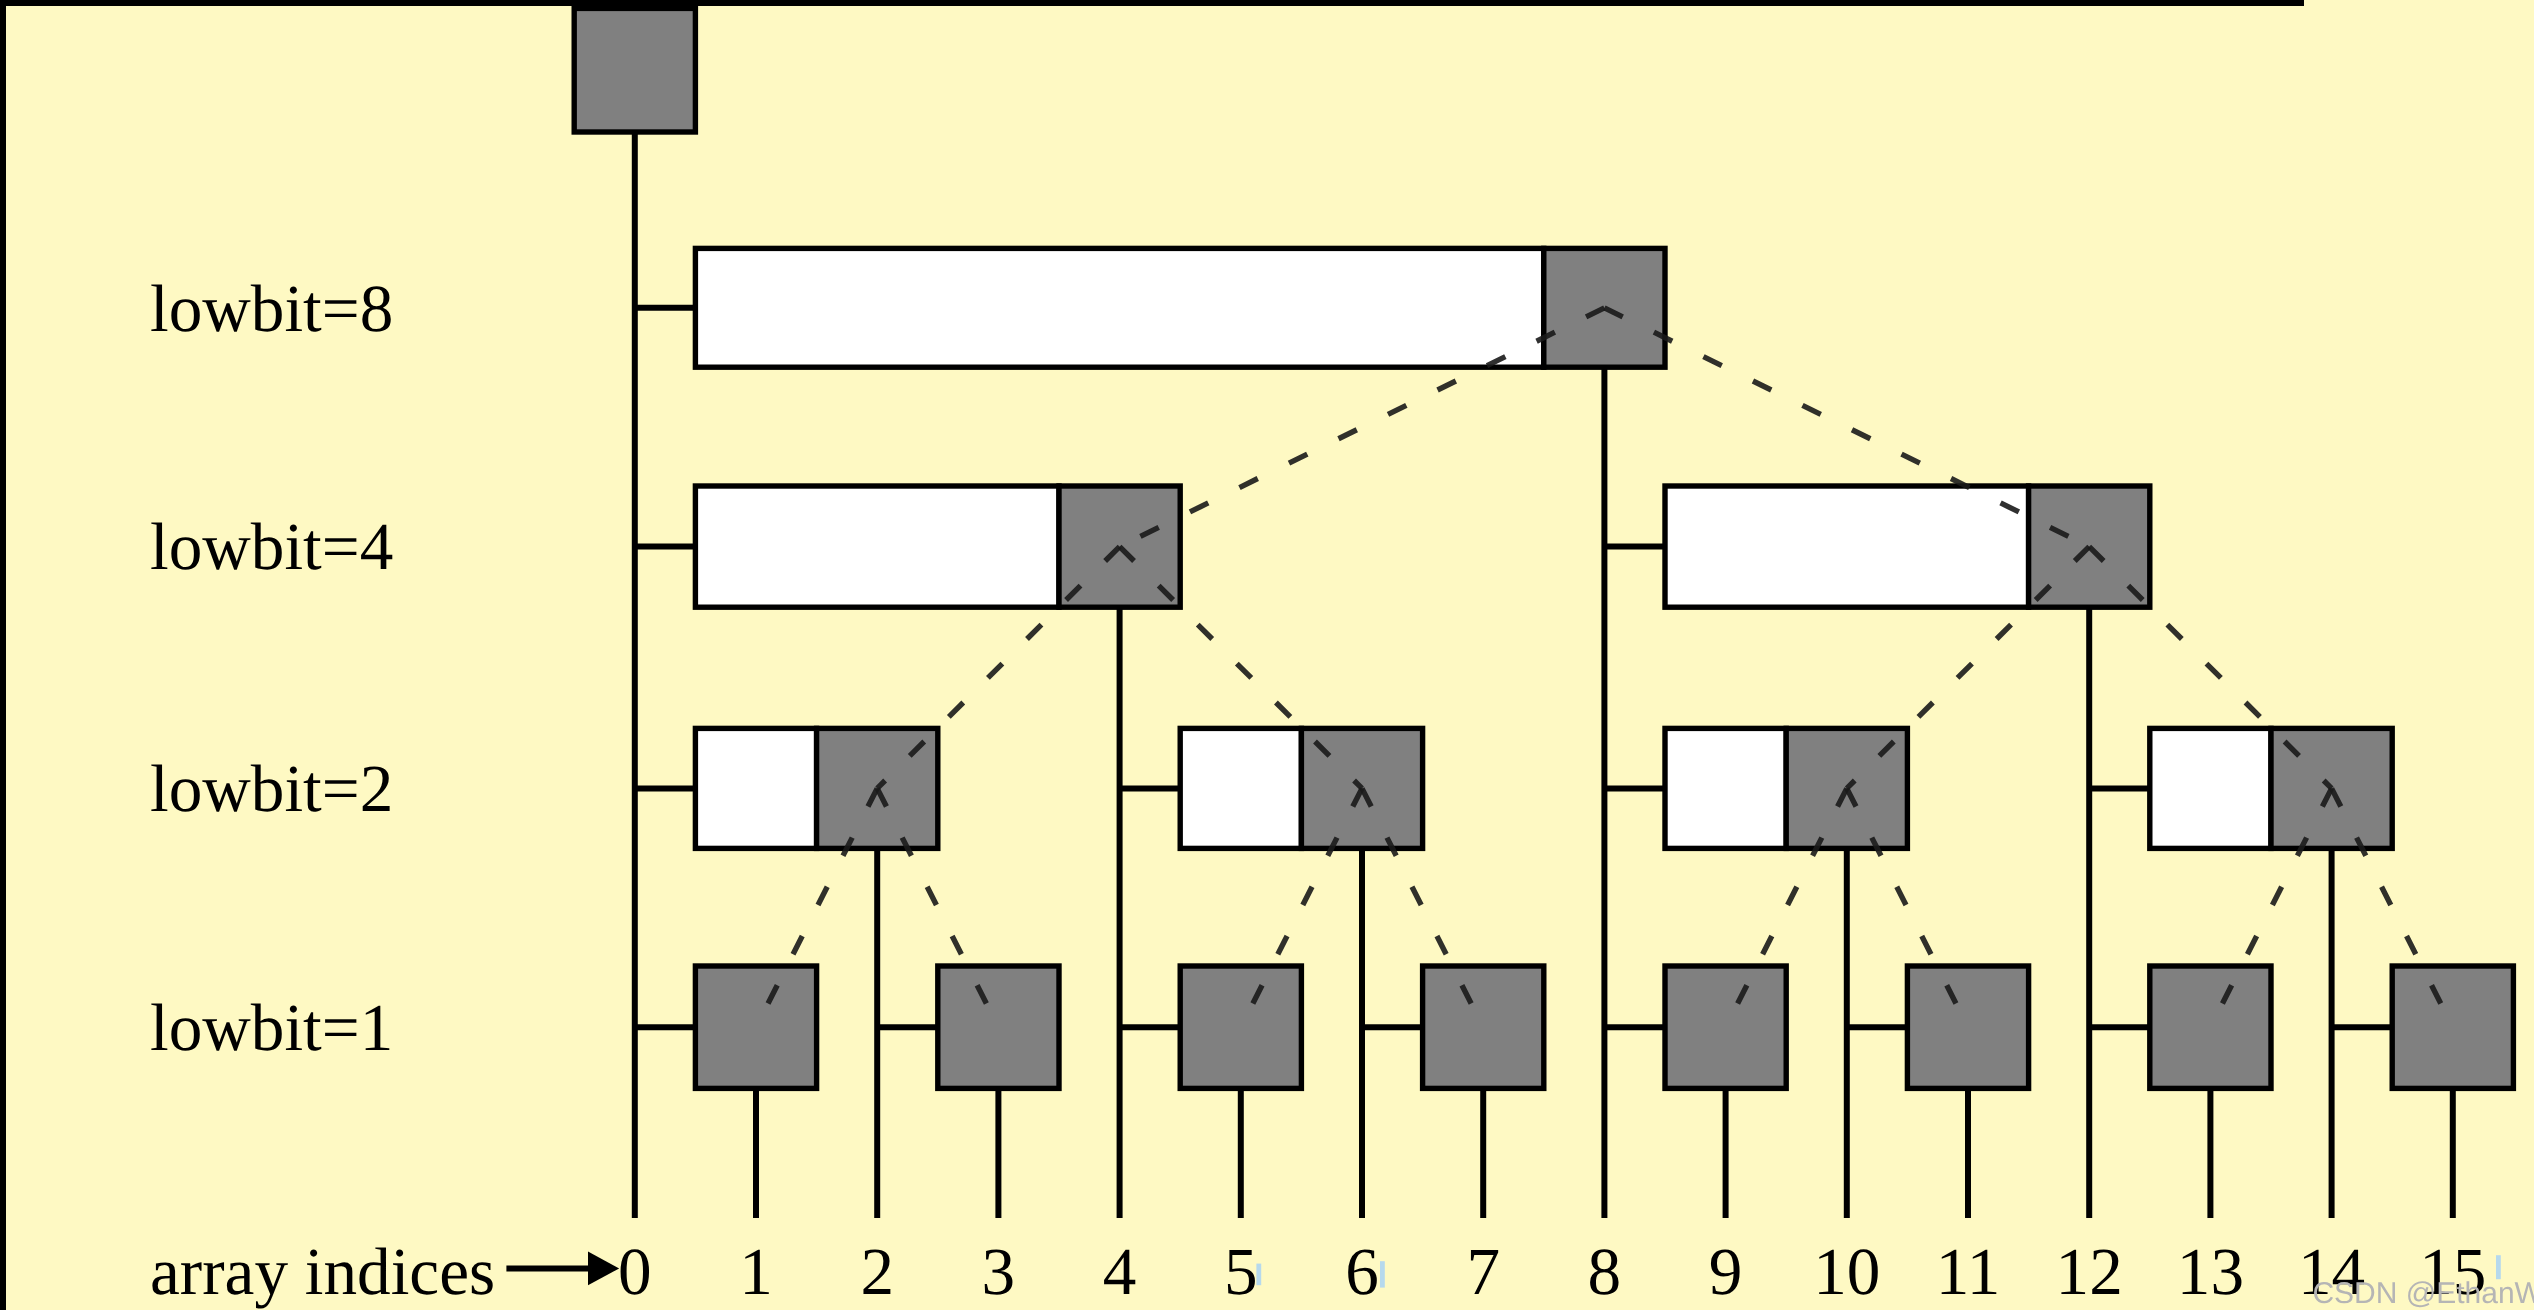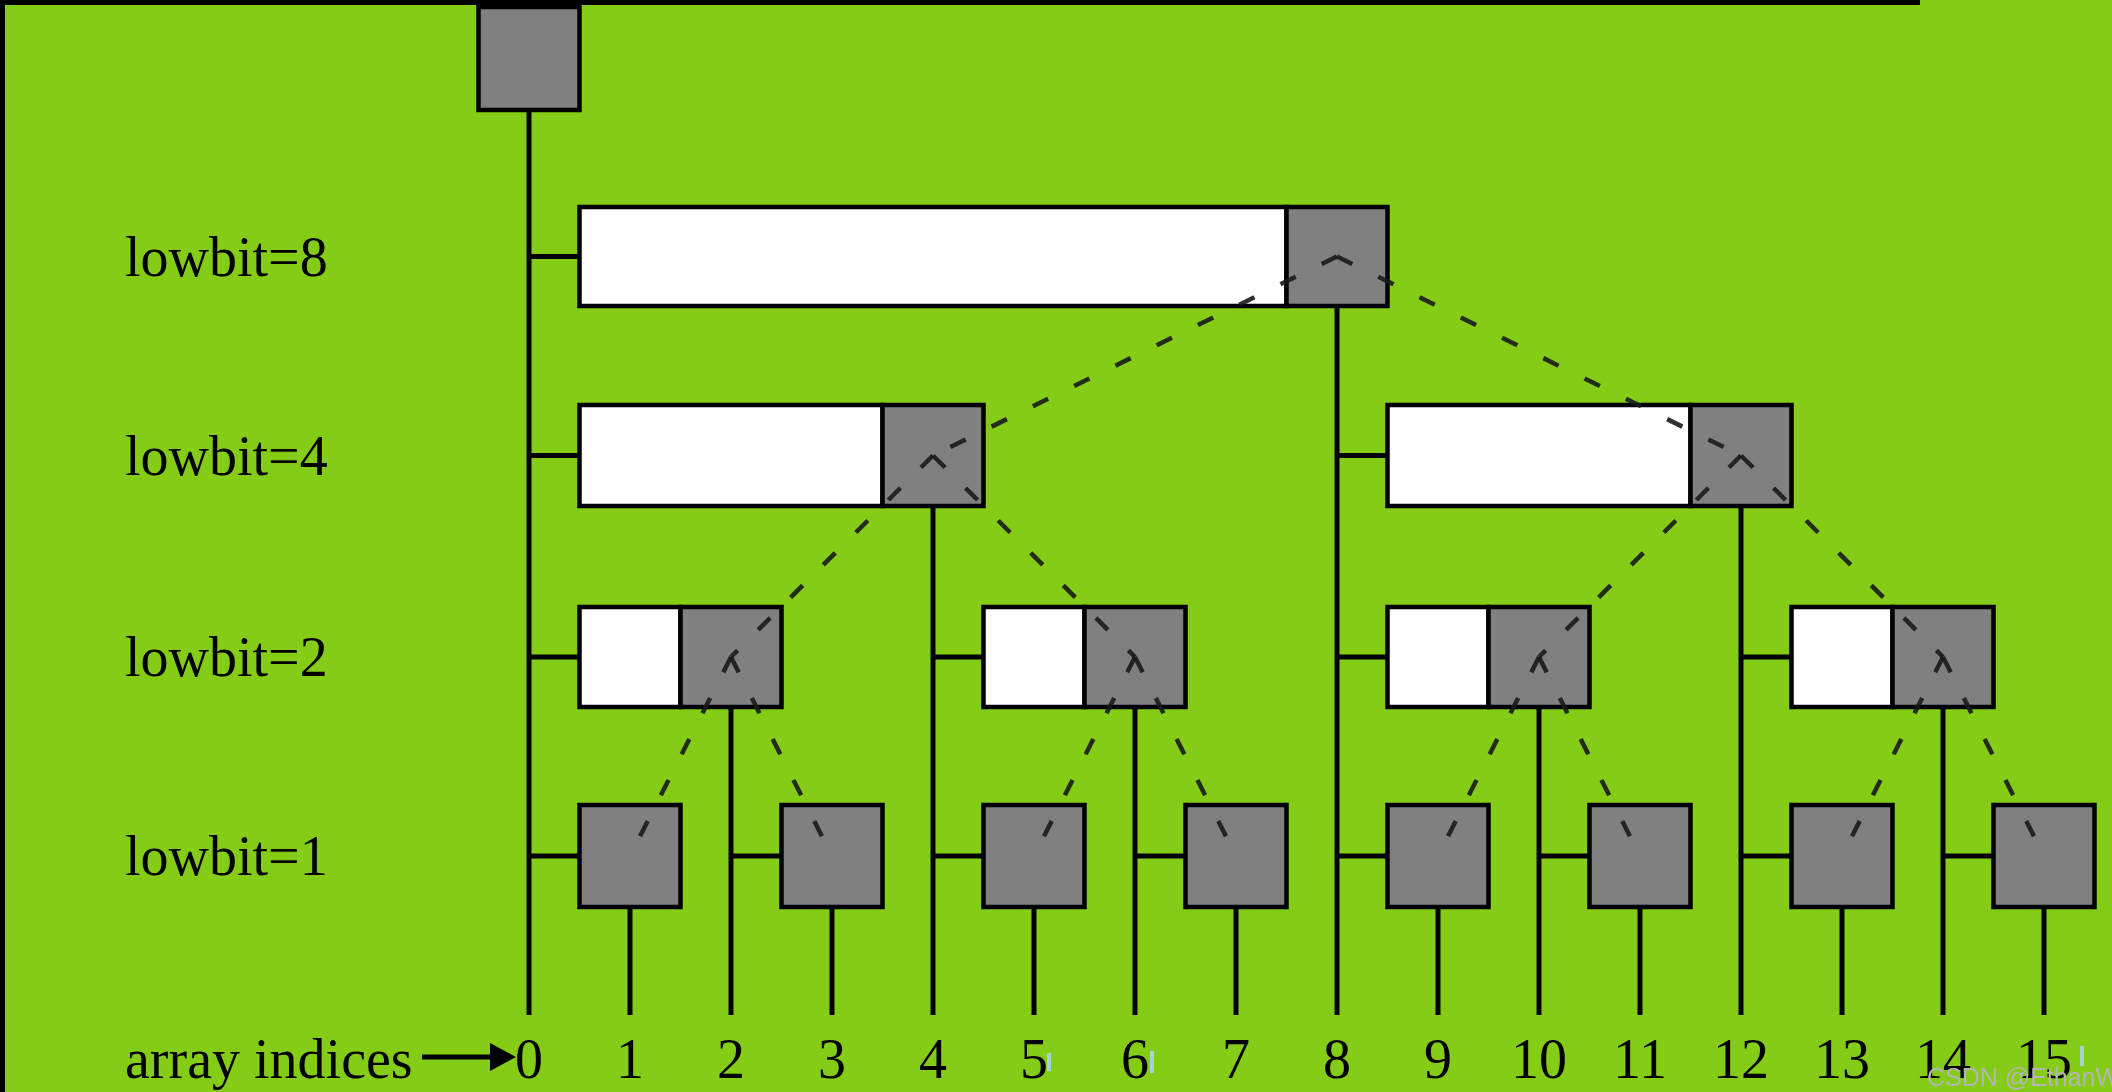--- a/index.html
+++ b/index.html
@@ -1,16 +1,16 @@
 <!DOCTYPE html>
 <html><head>
 <meta charset="utf-8">
 <style>
   html,body{margin:0;padding:0;background:#ffffff;}
-  .stage{position:relative;width:2112px;height:1092px;background:#84cc16;overflow:hidden;}
+  .stage{position:relative;width:2112px;height:1092px;background:#fef9c3;overflow:hidden;}
   svg{display:block;}
   text.serif{font-family:"Liberation Serif","DejaVu Serif",serif;font-size:56px;fill:#000;}
   text.mark{font-family:"Liberation Sans","DejaVu Sans",sans-serif;font-size:25px;}
 </style>
 </head>
 <body>
 
 <div class="stage">
   <svg id="diagram" width="2112" height="1092" viewBox="0 0 2112 1092">
       <line x1="2.5" y1="0" x2="2.5" y2="1092" stroke="#000000" stroke-width="5"></line>

